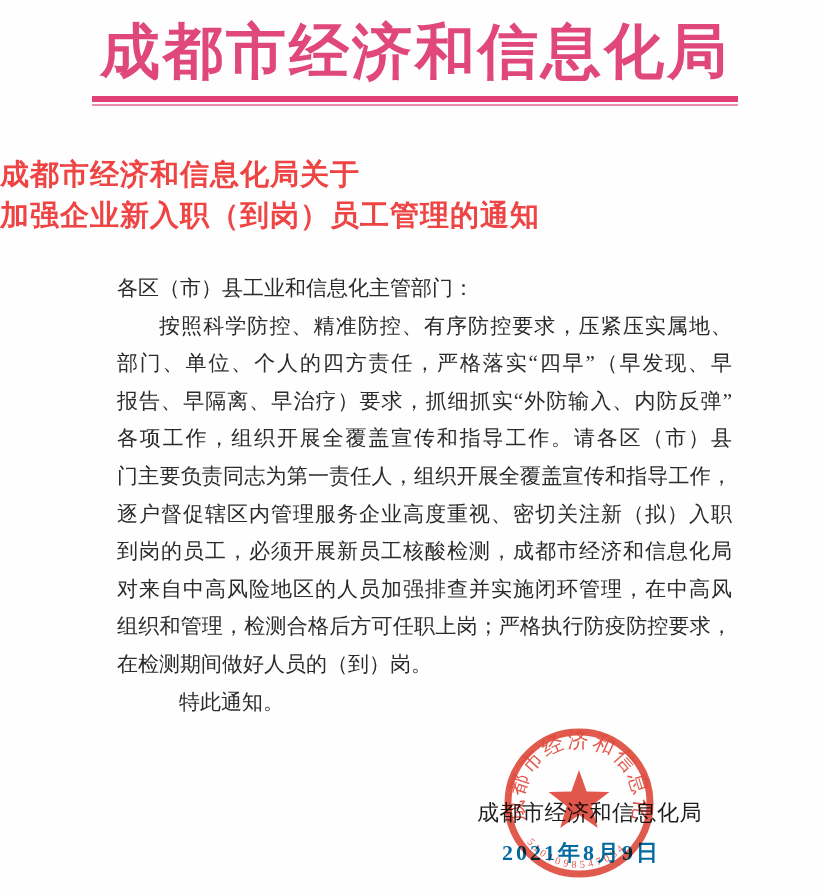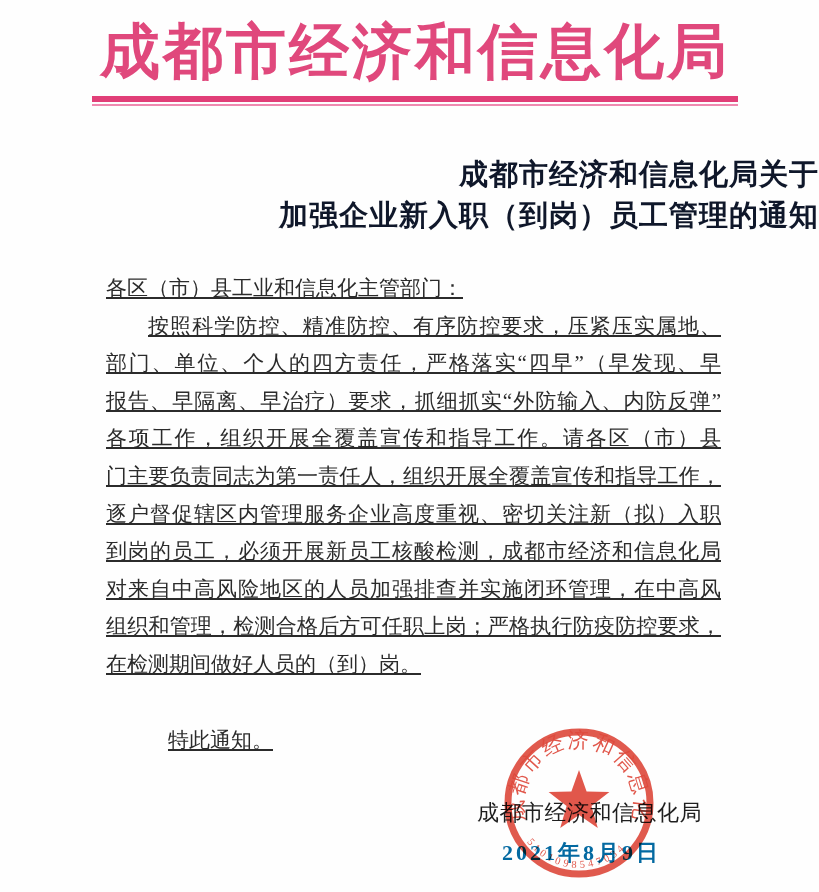--- a/index.html
+++ b/index.html
@@ -31,48 +31,47 @@
   }
   .rule-thin {
     position: absolute;
     top: 104px; left: 92px; width: 646px; height: 2px;
     background: #ef8ab0;
   }
   
   .doc-title {
     position: absolute;
     top: 154px; left: 0; width: 819px;
-    text-align: right;
+    text-align: left;
     font-weight: 700;
     font-size: 29px;
     line-height: 41px;
-    color: #0f172a;
+    color: #ef4444;
     letter-spacing: 1px;
   }
   
   .body-block {
     position: absolute;
-    top: 270px; left: 106px; width: 615px;
+    top: 270px; left: 117px; width: 615px;
     font-size: 21px;
     color: #2b2b2b;
-    text-decoration: underline;
   }
   .bline {
     height: 37.6px;
     line-height: 37.6px;
     white-space: nowrap;
   }
   .bline.j {
     white-space: normal;
     text-align: justify;
     text-align-last: justify;
     overflow: hidden;
   }
   .bline.indent { padding-left: 42px; }
-  .bline.closing { padding-left: 62px; margin-top: 38px; }
+  .bline.closing { padding-left: 62px; }
   
   .sig-org {
     position: absolute;
     top: 798px; left: 477px;
     font-size: 22px;
     letter-spacing: 0.5px;
     color: #1f1f1f;
     white-space: nowrap;
     z-index: 1;
   }

